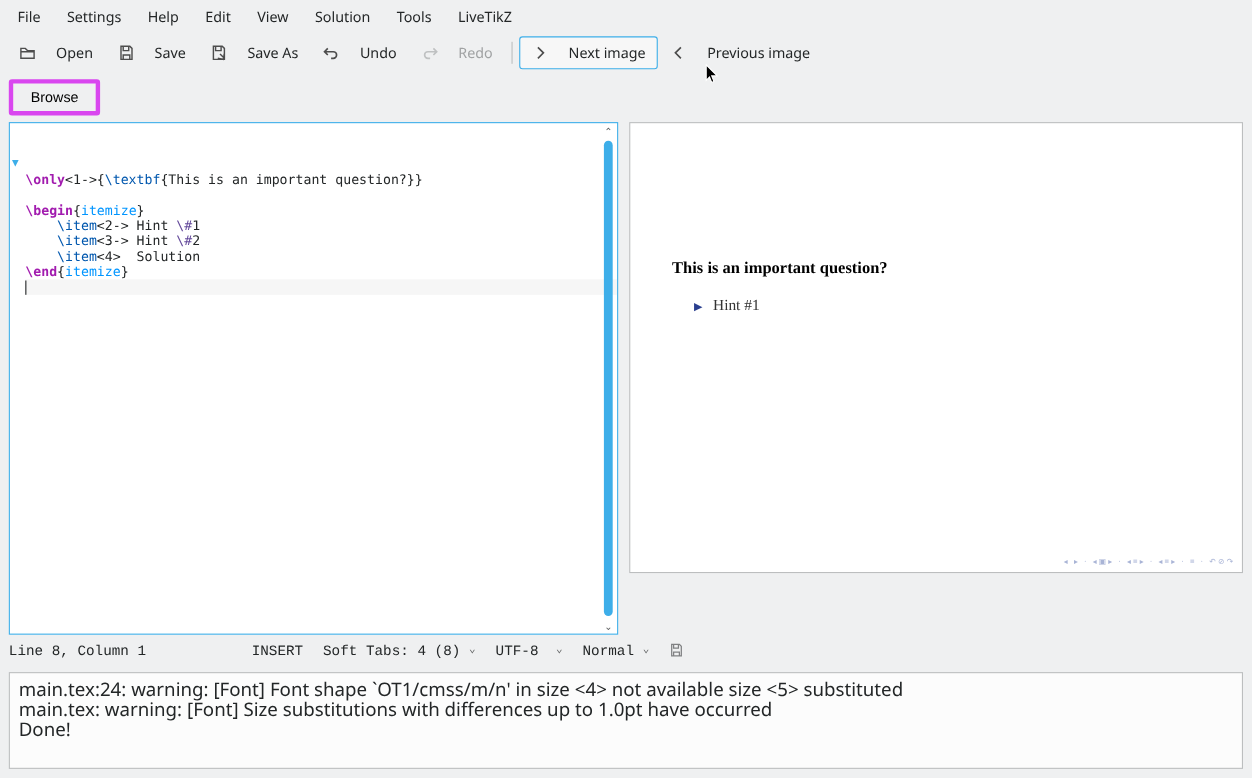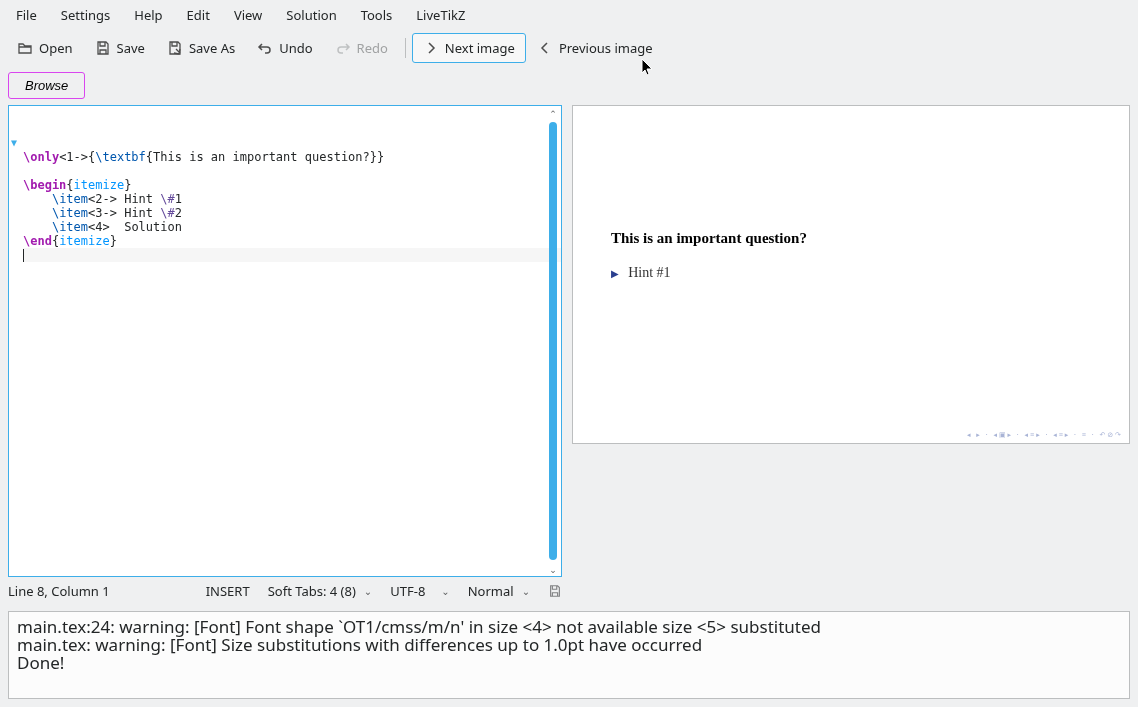--- a/index.html
+++ b/index.html
@@ -32,21 +32,21 @@
 .toolbar {
   display: flex;
   align-items: center;
   height: 36px;
   padding: 0 6px;
   background: #eff0f1;
 }
 .tool-btn {
   display: inline-flex;
   align-items: center;
-  gap: 6px;
+  gap: 18px;
   padding: 5px 10px;
   border-radius: 3px;
   cursor: default;
   border: 1px solid transparent;
 }
 .tool-btn.disabled { color: #a0a2a3; }
 .tool-btn.active { border: 1px solid #3daee9; background: #f7f7f7; border-radius: 3px; }
 .tool-sep {
   width: 1px;
   height: 20px;
@@ -65,27 +65,26 @@
 .path-input {
   flex: 1;
   border: 1px solid #bcbebf;
   background: #fcfcfc;
   padding: 5px 8px;
   border-radius: 3px;
   font-size: 13px;
   color: #232627;
 }
 .browse-btn {
-  border: 1px solid #d946ef;
+  border: 4px solid #d946ef;
   background: #eff0f1;
   padding: 5px 16px;
   border-radius: 3px;
   font-size: 13px;
   cursor: default;
-  font-style: italic;
 }
 
 
 .main {
   flex: 1;
   display: flex;
   gap: 10px;
   padding: 0 8px;
   min-height: 0;
 }
@@ -157,38 +156,39 @@
   background: #3daee9;
   border-radius: 4px;
   margin: 2px 0;
 }
 
 .preview-pane {
   flex: 1;
   border: 1px solid #bcbebf;
   background: #ffffff;
   position: relative;
-  height: 339px;
+  height: 410px;
 }
 .preview-content {
   position: absolute;
   left: 38px;
   top: 124px;
 }
 .preview-title {
   font-family: Georgia, serif;
   font-weight: bold;
   font-size: 15px;
   color: #000;
   margin-bottom: 18px;
 }
 .preview-item {
   font-family: Georgia, serif;
   font-size: 14px;
   color: #333;
+  margin-left: 20px;
 }
 .preview-bullet { color: #2a3f8f; font-size: 10px; margin-right: 6px; }
 .preview-footer {
   position: absolute;
   right: 6px;
   bottom: 4px;
   font-size: 7px;
   color: #a9b4d6;
   letter-spacing: 2px;
 }
@@ -196,21 +196,21 @@
 
 .statusbar {
   display: flex;
   align-items: center;
   height: 28px;
   padding: 0 8px;
   background: #eff0f1;
   font-size: 13px;
   gap: 18px;
 }
-.status-item { display: inline-flex; align-items: center; gap: 4px; }
+.status-item { display: inline-flex; align-items: center; gap: 4px; font-family: Liberation Mono, monospace; }
 .chevron { font-size: 10px; color: #606263; margin-left: 4px; }
 
 
 .log {
   margin: 6px 8px 8px 8px;
   border: 1px solid #bcbebf;
   background: #fcfcfc;
   padding: 6px 8px;
   font-size: 17px;
   line-height: 18px;

